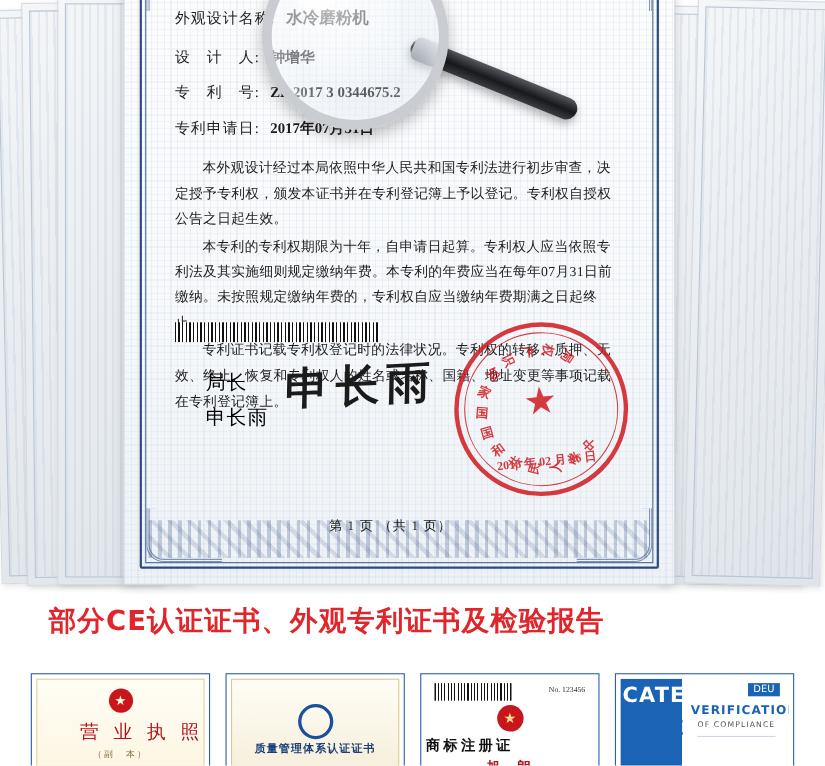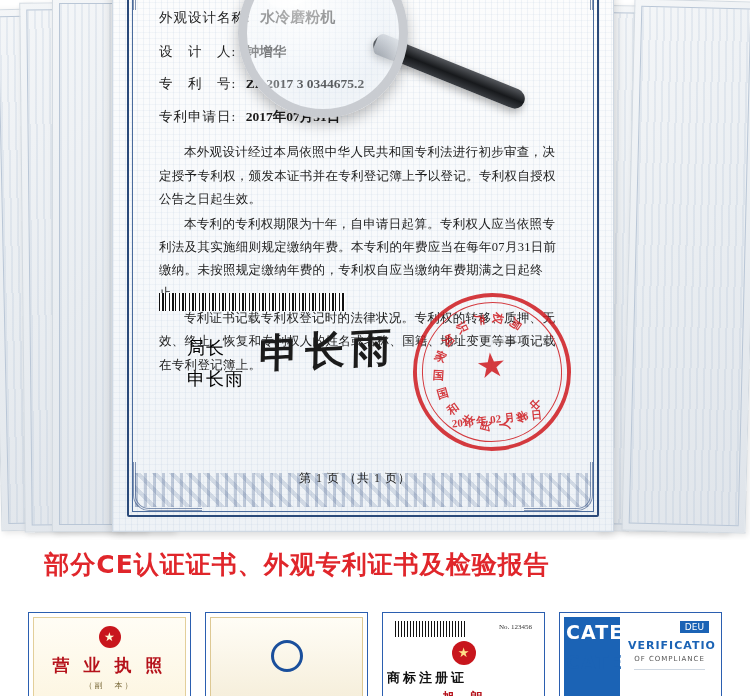--- a/index.html
+++ b/index.html
@@ -190,22 +190,22 @@
   .thumb .tinner{position:absolute;left:4px;top:4px;right:4px;bottom:0;overflow:hidden;}
 
   
   .t1 .tinner{background:linear-gradient(180deg,#fffdf5,#fdf6e3);border:1px solid #e3cf9a;}
   .t1 .seal-mini{
     position:absolute;left:50%;top:8px;transform:translateX(-50%);
     width:22px;height:22px;border-radius:50%;background:#c8161d;
     display:flex;align-items:center;justify-content:center;color:#ffd;font-size:12px;
   }
   .t1 .title{
-    position:absolute;left:0;right:0;top:36px;text-align:center;
-    color:#b5121b;font-weight:700;font-size:17px;letter-spacing:4px;
+    position:absolute;left:0;right:0;top:36px;text-align:right;
+    color:#b5121b;font-weight:400;font-size:17px;letter-spacing:4px;
     font-family:"DejaVu Sans","Liberation Sans",sans-serif;
   }
   .t1 .sub{
     position:absolute;left:0;right:0;top:62px;text-align:center;
     color:#7a6a3a;font-size:8px;letter-spacing:2px;
   }
 
   
   .t2 .tinner{background:linear-gradient(180deg,#fffdf6,#f6efdc);border:1px solid #ddc893;}
   .t2 .logo{
@@ -375,20 +375,21 @@
     <div class="tinner">
       <div class="seal-mini">★</div>
       <div class="title">营 业 执 照</div>
       <div class="sub">（副　本）</div>
     </div>
   </div>
 
   <div class="thumb t2">
     <div class="tinner">
       <div class="logo"></div>
+      <div class="cn">质量管理体系认证证书</div>
     </div>
   </div>
 
   <div class="thumb t3">
     <div class="tinner">
       <div class="bar"></div>
       <div class="code">No. 123456</div>
       <div class="emblem">★</div>
       <div class="title">商标注册证</div>
       <div class="title2">旭　朗</div>

